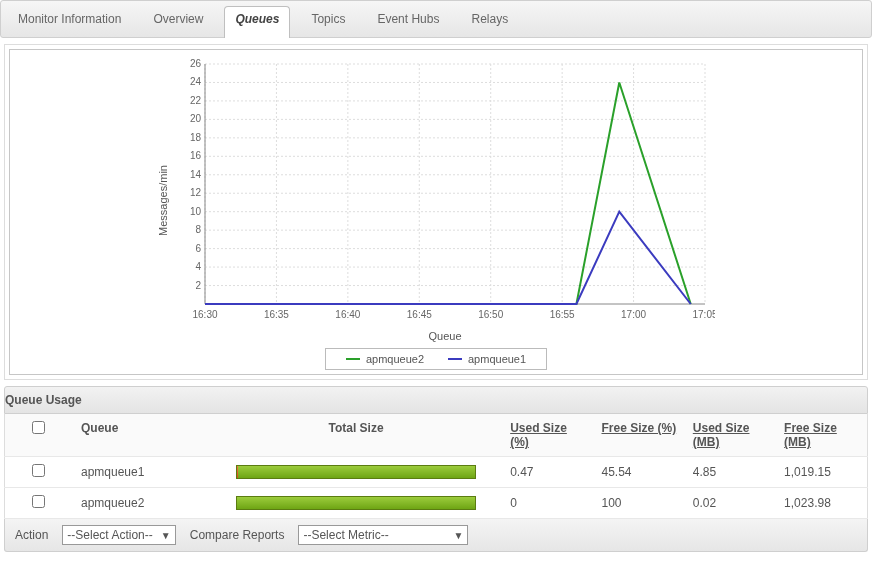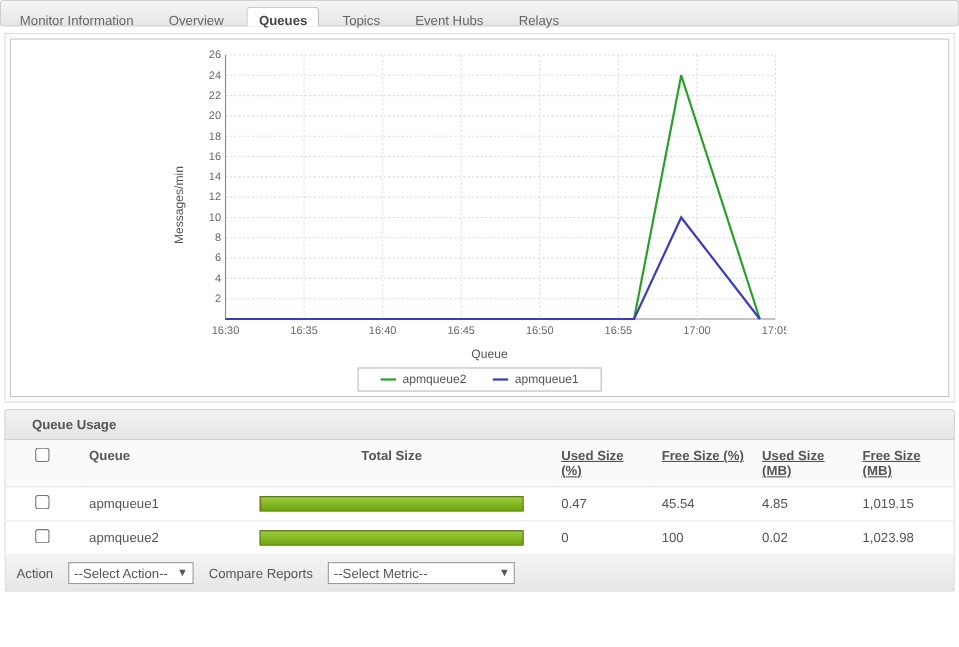--- a/index.html
+++ b/index.html
@@ -11,37 +11,38 @@
     width: 872px;
   }
   
   .tab-bar {
     background: linear-gradient(#f6f6f6, #e6e6e6);
     border: 1px solid #cfcfcf;
     border-radius: 3px;
     padding: 4px 6px 0 6px;
     display: flex;
     gap: 10px;
-    height: 24px;
+    height: 38px;
   }
   .tab {
     padding: 5px 10px;
     color: #666;
     cursor: pointer;
     border: 1px solid transparent;
     border-bottom: none;
     border-radius: 4px 4px 0 0;
     position: relative;
     top: 1px;
   }
   .tab.active {
     background: #fff;
     border-color: #bfbfbf;
     font-weight: bold;
     color: #444;
+    font-style: italic;
   }
   
   .panel-outer {
     border: 1px solid #ddd;
     margin: 6px 4px;
     padding: 4px;
   }
   .panel-inner {
     border: 1px solid #c6c6c6;
     background: #fff;
@@ -91,21 +92,21 @@
     align-items: center;
     gap: 6px;
     font-size: 11px;
     color: #555;
   }
   .swatch { width: 14px; height: 2px; }
   
   .section-header {
     background: linear-gradient(#f2f2f2, #e4e4e4);
     border: 1px solid #cfcfcf;
-    padding: 6px 24px;
+    padding: 6px 0;
     font-weight: bold;
     color: #555;
     margin: 0 4px;
     border-top-left-radius: 3px;
     border-top-right-radius: 3px;
   }
   .usage-table {
     width: calc(100% - 8px);
     margin: 0 4px;
     border-collapse: collapse;

